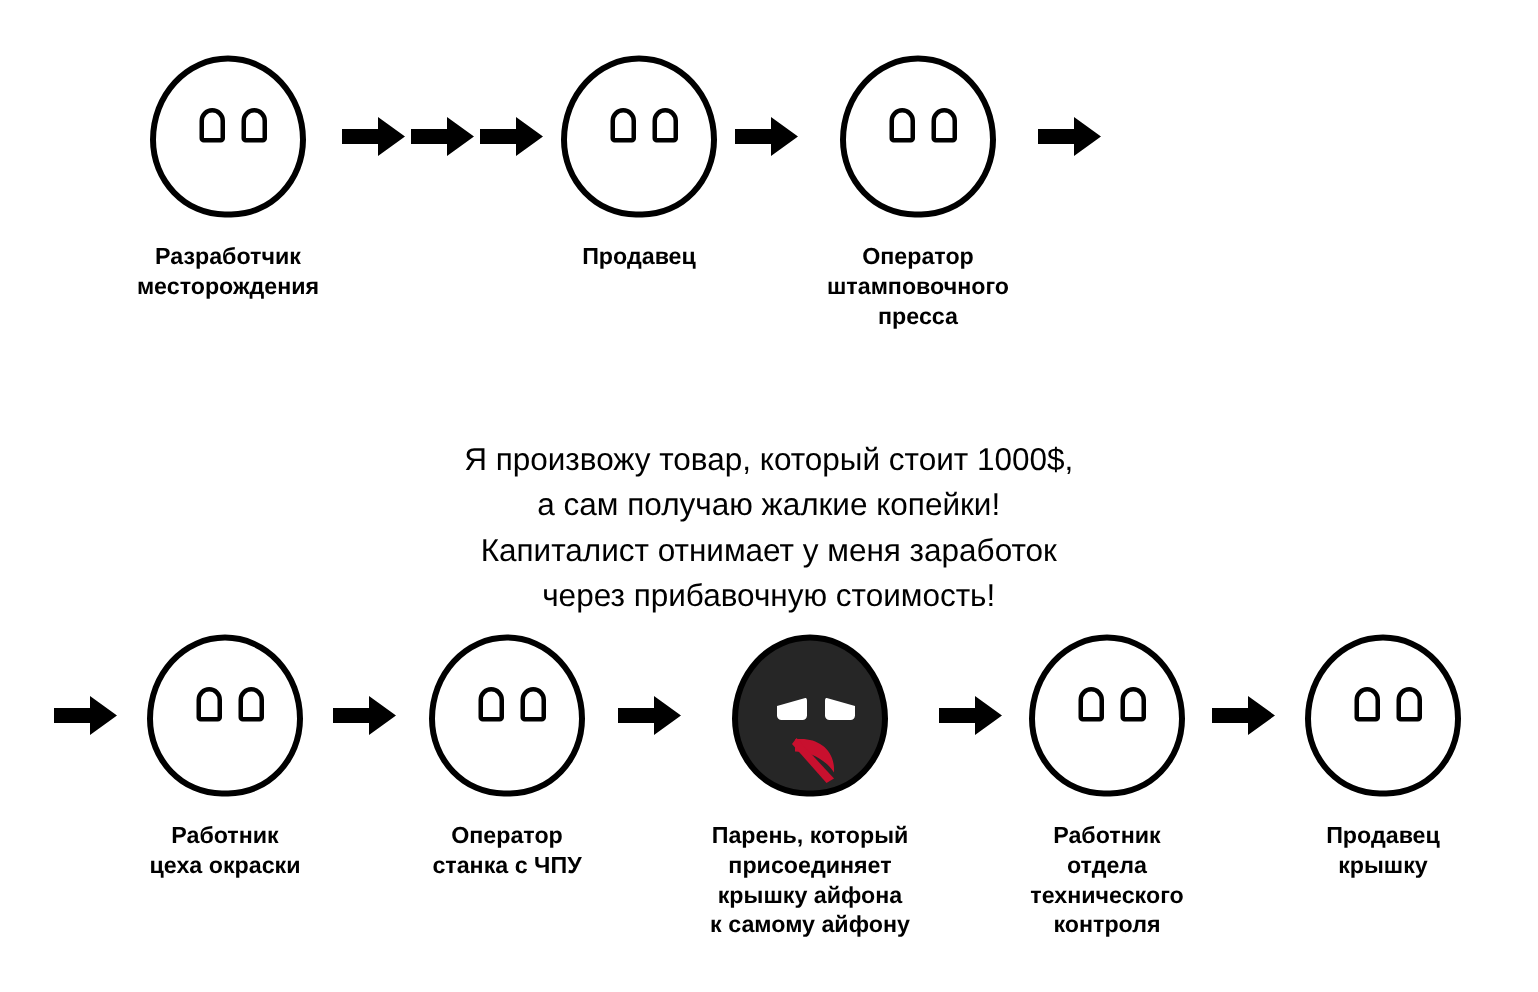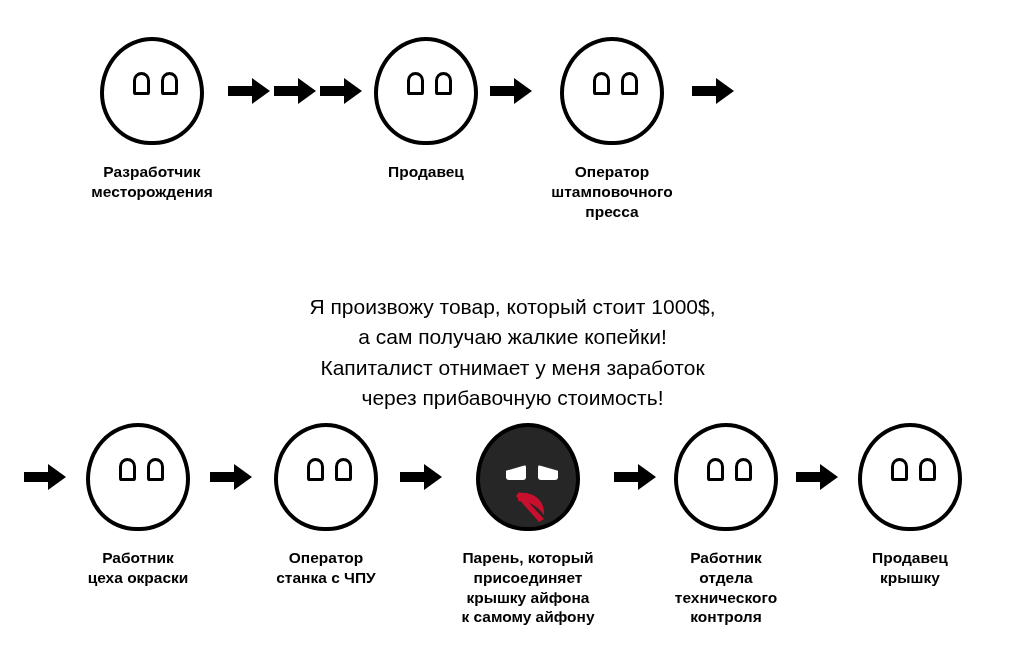--- a/index.html
+++ b/index.html
@@ -190,21 +190,21 @@
       </svg>
     </div>
 
   </div>
 
   <div class="speech">Я произвожу товар, который стоит 1000$,
 а сам получаю жалкие копейки!
 Капиталист отнимает у меня заработок
 через прибавочную стоимость!</div>
 
-  <div class="row" style="left:22px; top:412px;">
+  <div class="row" style="left:34px; top:412px;">
 
     <div class="arrow">
       <svg width="42" height="28" viewBox="0 0 42 28" aria-hidden="true">
         <polygon points="0,9 24,9 24,1 42,14 24,27 24,19 0,19" fill="#000"></polygon>
       </svg>
     </div>
 
     <div class="node" style="width:140px;">
       <div class="ball-wrap">
         <div class="ball">

